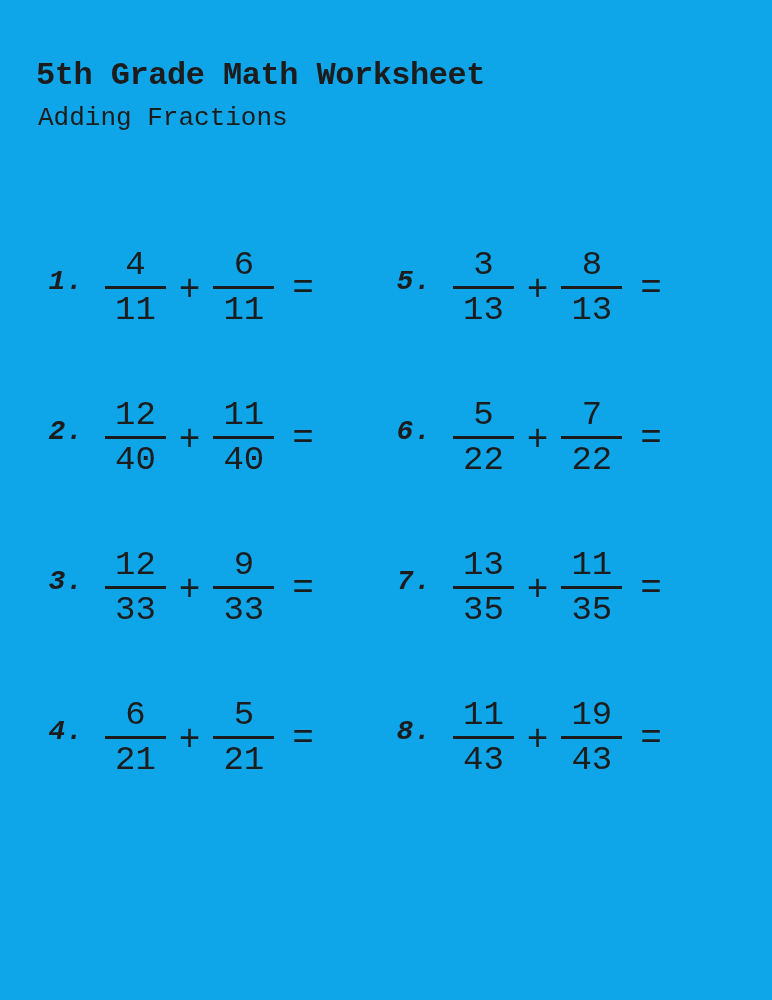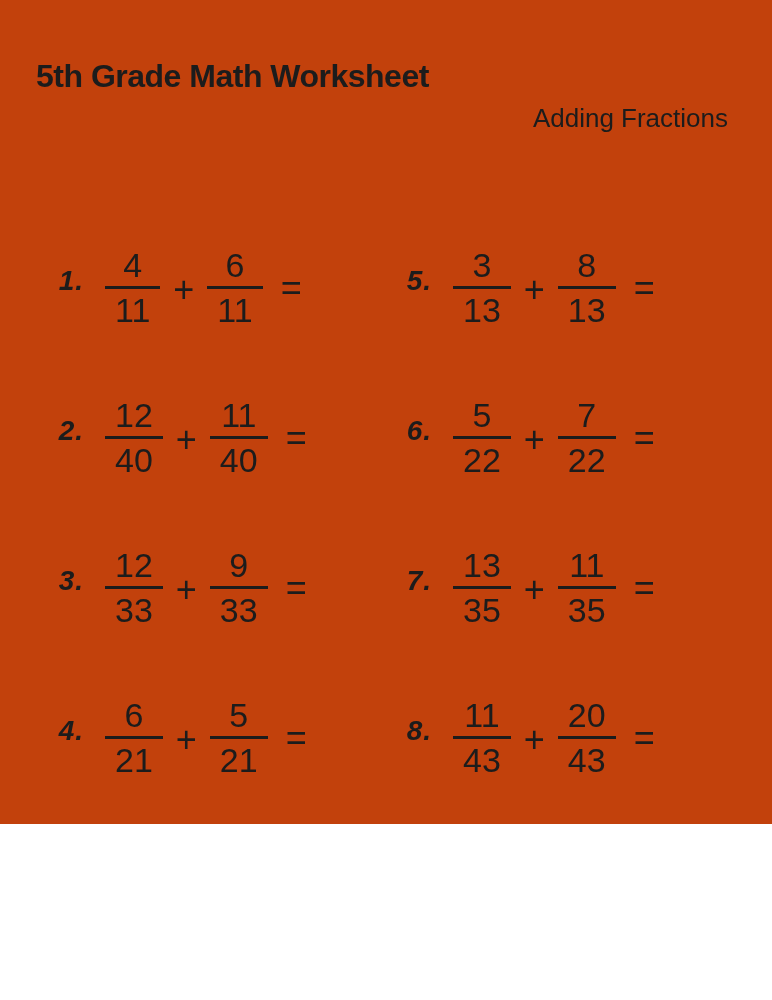--- a/index.html
+++ b/index.html
@@ -7,38 +7,38 @@
   body {
     width: 772px;
     height: 1000px;
     font-family: "Liberation Sans", sans-serif;
     color: #1c1c1c;
     position: relative;
     overflow: hidden;
   }
   .page {
     width: 772px;
-    height: 824px;
-    background: #c2410c;
-    position: relative;
+    height: 1000px;
+    background: #0ea5e9;
+    position: relative;
+    font-family: Liberation Mono, monospace;
   }
   
   .header { padding: 58px 44px 0 36px; }
   .title {
     font-size: 32px;
     font-weight: 700;
     letter-spacing: -0.5px;
     line-height: 1.15;
   }
   .sub-row {
     display: flex;
     align-items: flex-end;
     margin-top: 9px;
     padding-left: 2px;
-    justify-content: flex-end;
   }
   .subtitle { font-size: 26px; line-height: 1.1; }
   .name-block {
     margin-left: auto;
     display: flex;
     align-items: flex-end;
   }
   .name-label { font-size: 26px; line-height: 1.1; letter-spacing: 0.5px; }
   .name-line-1 {
     display: inline-block;
@@ -235,21 +235,21 @@
 
     <div class="problem">
       <span class="p-label">8.</span>
       <span class="frac">
         <span class="fnum">11</span>
         <span class="fbar"></span>
         <span class="fden">43</span>
       </span>
       <span class="op-plus">+</span>
       <span class="frac">
-        <span class="fnum">20</span>
+        <span class="fnum">19</span>
         <span class="fbar"></span>
         <span class="fden">43</span>
       </span>
       <span class="op-eq">=</span>
     </div>
 
   </div>
 </div>
 
 </body></html>

